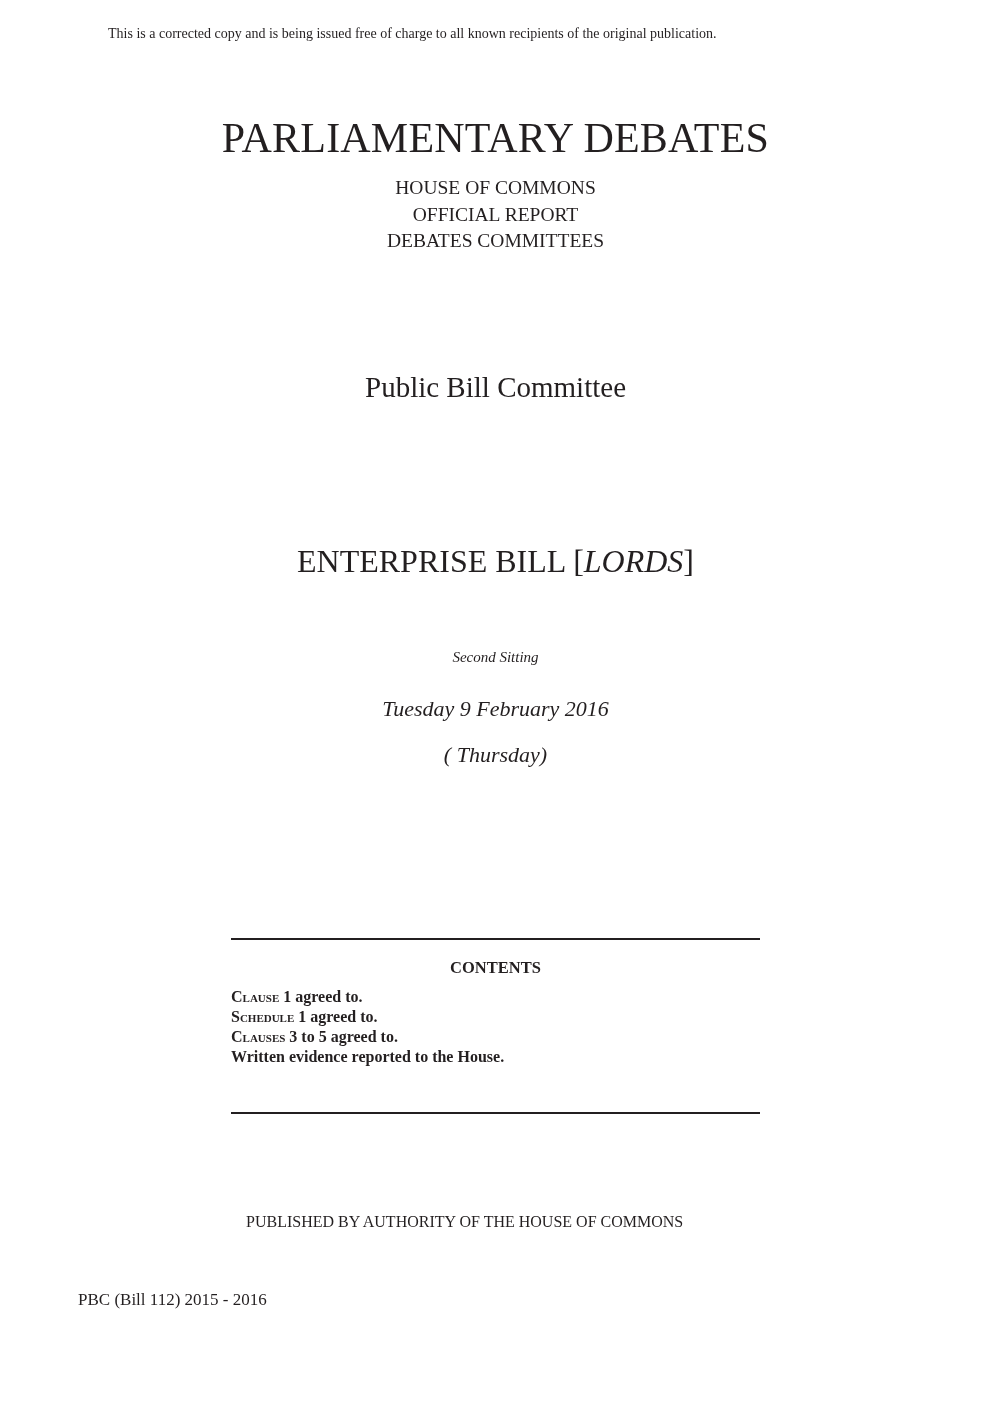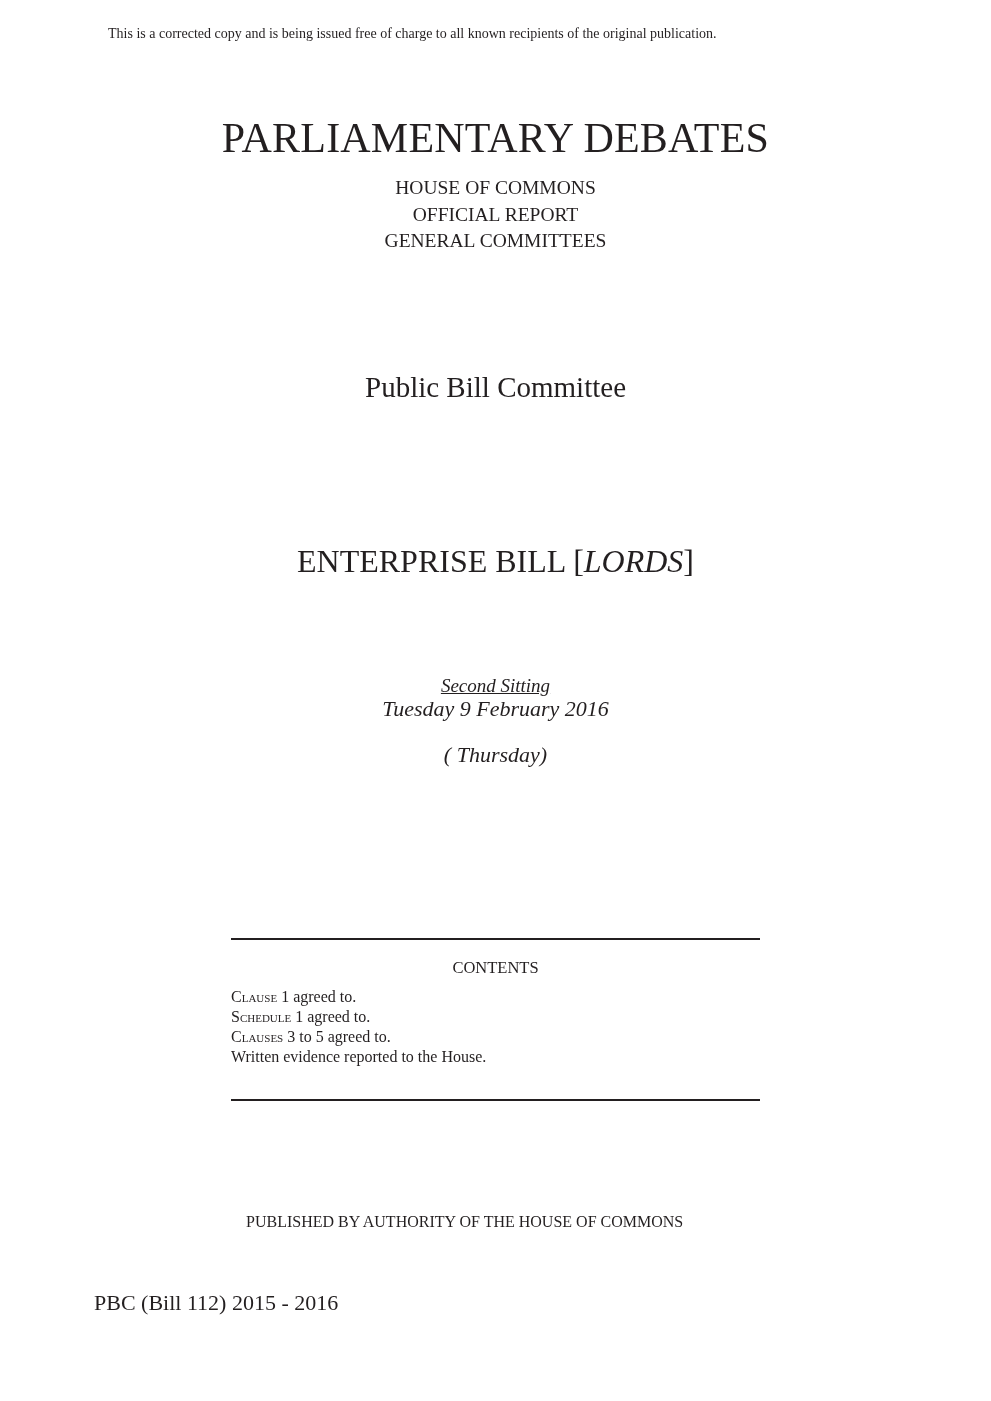--- a/index.html
+++ b/index.html
@@ -42,81 +42,81 @@
     .committee {
       top: 371px;
       font-size: 29px;
     }
     .bill-title {
       top: 543px;
       font-size: 32px;
     }
     .bill-title .italic { font-style: italic; }
     .sitting {
-      top: 675px;
-      font-size: 19px;
+      top: 649px;
+      font-size: 15px;
       font-style: italic;
-      text-decoration: underline;
     }
     .date {
       top: 696px;
       font-size: 22px;
       font-style: italic;
     }
     .session {
       top: 742px;
       font-size: 22px;
       font-style: italic;
     }
     .contents-box {
       position: absolute;
       left: 231px;
       top: 938px;
       width: 529px;
       border-top: 2px solid #231f20;
       border-bottom: 2px solid #231f20;
       padding-top: 18px;
-      padding-bottom: 11px;
+      padding-bottom: 24px;
       height: 130px;
+      font-weight: bold;
     }
     .contents-heading {
       text-align: center;
       font-size: 16.5px;
       margin-bottom: 9px;
     }
     .contents-item {
       font-size: 16px;
       line-height: 20px;
       white-space: nowrap;
     }
     .sc { font-variant: small-caps; }
     .published {
       left: 246px;
       top: 1213px;
       font-size: 16px;
       white-space: nowrap;
     }
     .ref {
-      left: 94px;
+      left: 78px;
       top: 1290px;
-      font-size: 22px;
+      font-size: 17px;
       white-space: nowrap;
     }
   </style>
 </head>
 <body>
 
 <div class="abs notice">This is a corrected copy and is being issued free of charge to all known recipients of the original publication.</div>
 
 <div class="center-col main-title">PARLIAMENTARY DEBATES</div>
 
 <div class="center-col subtitle-lines">
   <div>HOUSE OF COMMONS</div>
   <div>OFFICIAL REPORT</div>
-  <div>GENERAL COMMITTEES</div>
+  <div>DEBATES COMMITTEES</div>
 </div>
 
 <div class="center-col committee">Public Bill Committee</div>
 
 <div class="center-col bill-title"><span>ENTERPRISE BILL [</span><span class="italic">LORDS</span><span>]</span></div>
 
 <div class="center-col sitting">Second Sitting</div>
 <div class="center-col date">Tuesday 9 February 2016</div>
 <div class="center-col session">( Thursday)</div>
 

